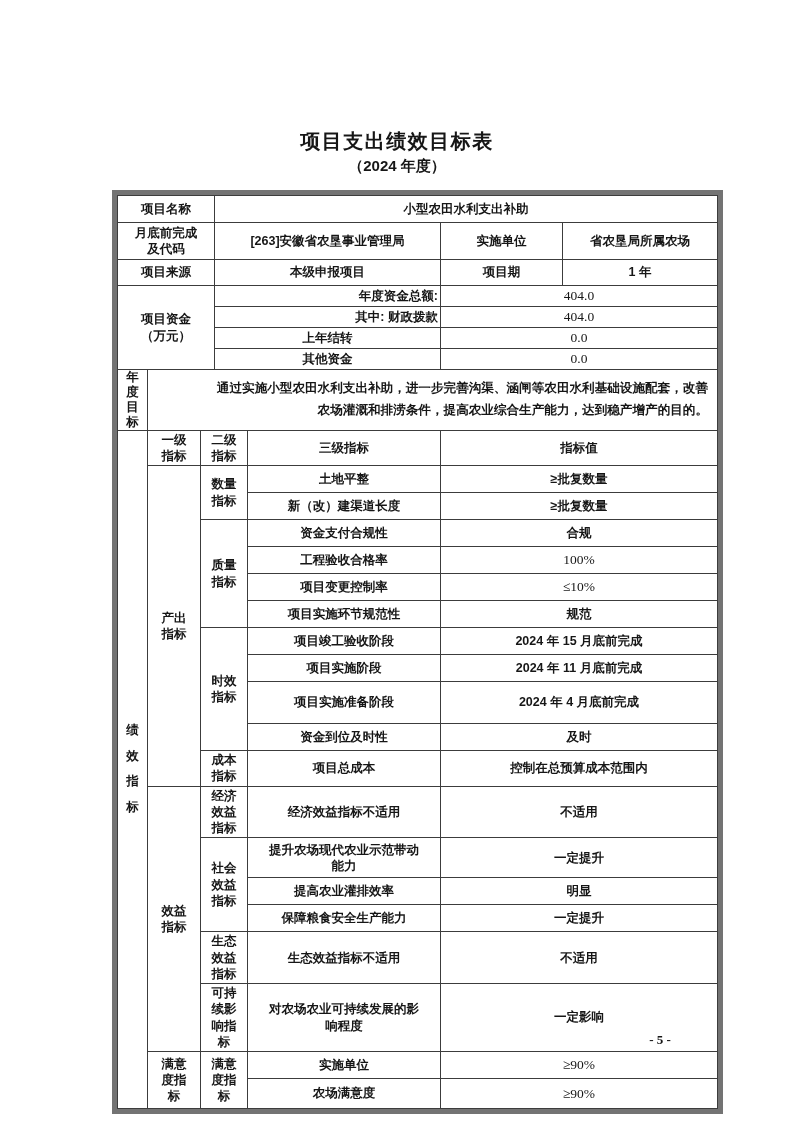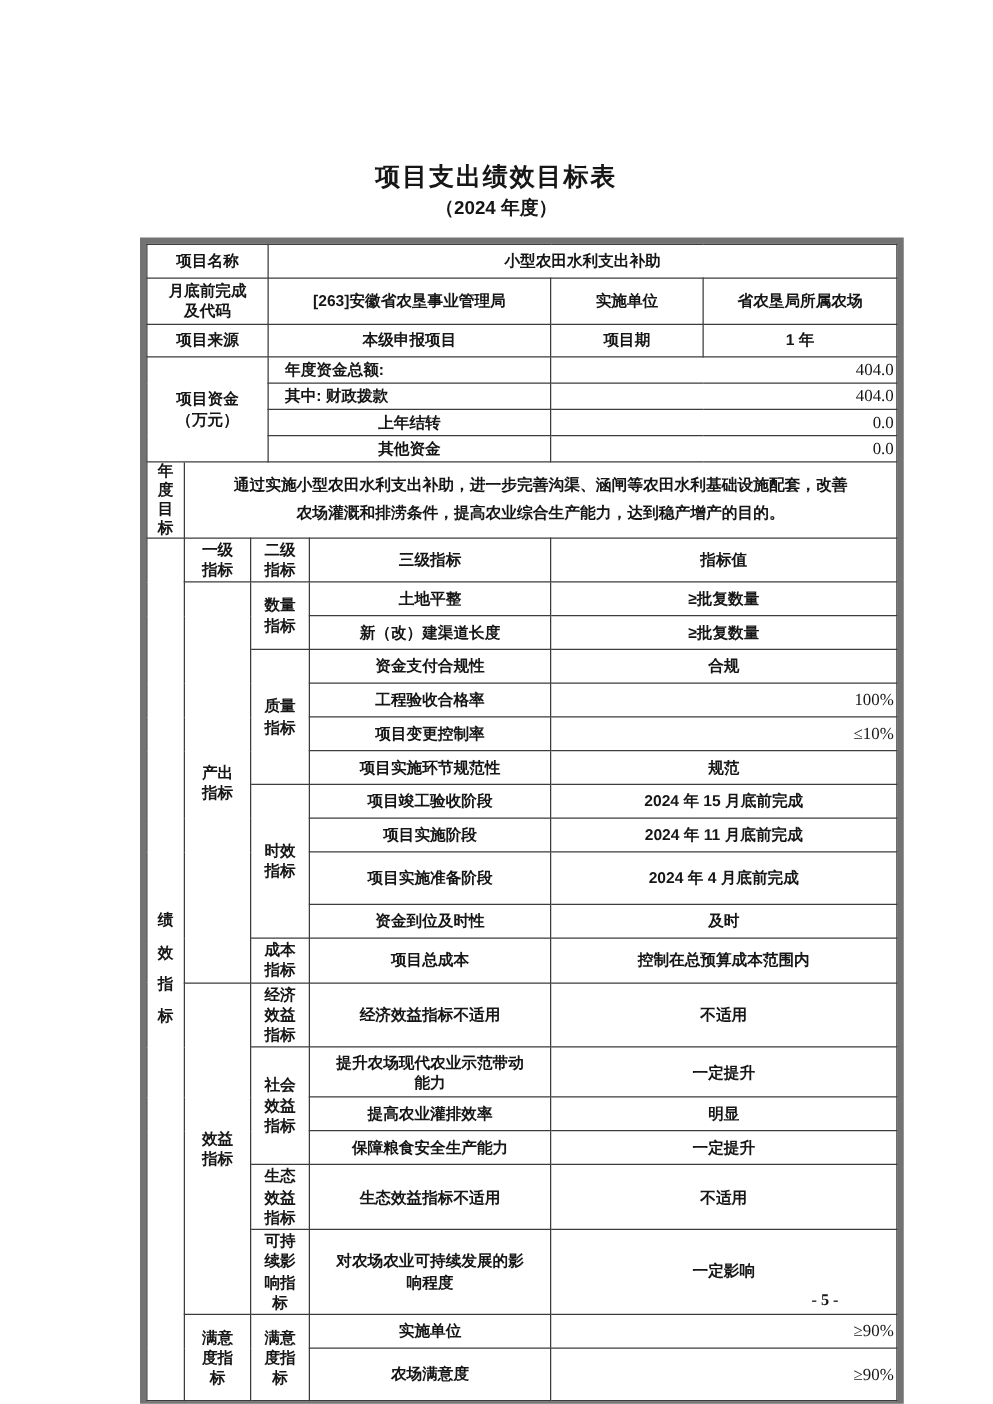--- a/index.html
+++ b/index.html
@@ -10,23 +10,23 @@
   .title{position:absolute;top:128px;left:0;width:100%;text-align:center;
     font-size:20px;font-weight:700;letter-spacing:1.5px;}
   .subtitle{position:absolute;top:157px;left:0;width:100%;text-align:center;
     font-size:15px;font-weight:600;}
   .twrap{position:absolute;left:112px;top:173px;width:601px;border:5px solid #737373;margin-top:17px;}
   table{border-collapse:collapse;width:100%;table-layout:fixed;}
   td{border:1px solid #3c3c3c;text-align:center;vertical-align:middle;
      font-size:12.5px;font-weight:700;white-space:pre-line;line-height:1.3;
      padding:1px 2px;overflow:hidden;}
   .tbl2 tr.seam td{border-top:none;}
-  .num{font-family:"Liberation Serif","DejaVu Serif",serif;font-weight:400;font-size:13.5px;text-align:right;}
-  .fund-l{text-align:left;padding-left:13px;}
-  .goal{text-align:center;padding:5px 9px 5px 9px;line-height:1.7;font-size:12.6px;}
+  .num{font-family:"Liberation Serif","DejaVu Serif",serif;font-weight:400;font-size:13.5px;}
+  .fund-l{text-align:right;padding-left:13px;}
+  .goal{text-align:right;padding:5px 9px 5px 9px;line-height:1.7;font-size:12.6px;}
   .vgoal{line-height:1.18;font-size:12.5px;padding:0;}
   .vside{line-height:2.05;font-size:12.5px;letter-spacing:0;padding:0;}
   .pagenum{position:absolute;left:630px;top:1032px;width:60px;text-align:center;
     font-family:"Liberation Serif","DejaVu Serif",serif;font-size:13px;font-weight:700;}
 </style>
 </head>
 <body>
 
 <div class="title">项目支出绩效目标表</div>
 <div class="subtitle">（2024 年度）</div>
@@ -206,21 +206,21 @@
     <tr style="height:27px">
       <td rowspan="2">满意
 度指
 标</td>
       <td rowspan="2">满意
 度指
 标</td>
       <td>实施单位</td>
       <td class="num">≥90%</td>
     </tr>
-    <tr style="height:42px">
+    <tr style="height:30px">
       <td>农场满意度</td>
       <td class="num">≥90%</td>
     </tr>
   </tbody>
     </table>
 </div>
 
 <div class="pagenum">- 5 -</div>
 
 </body></html>

